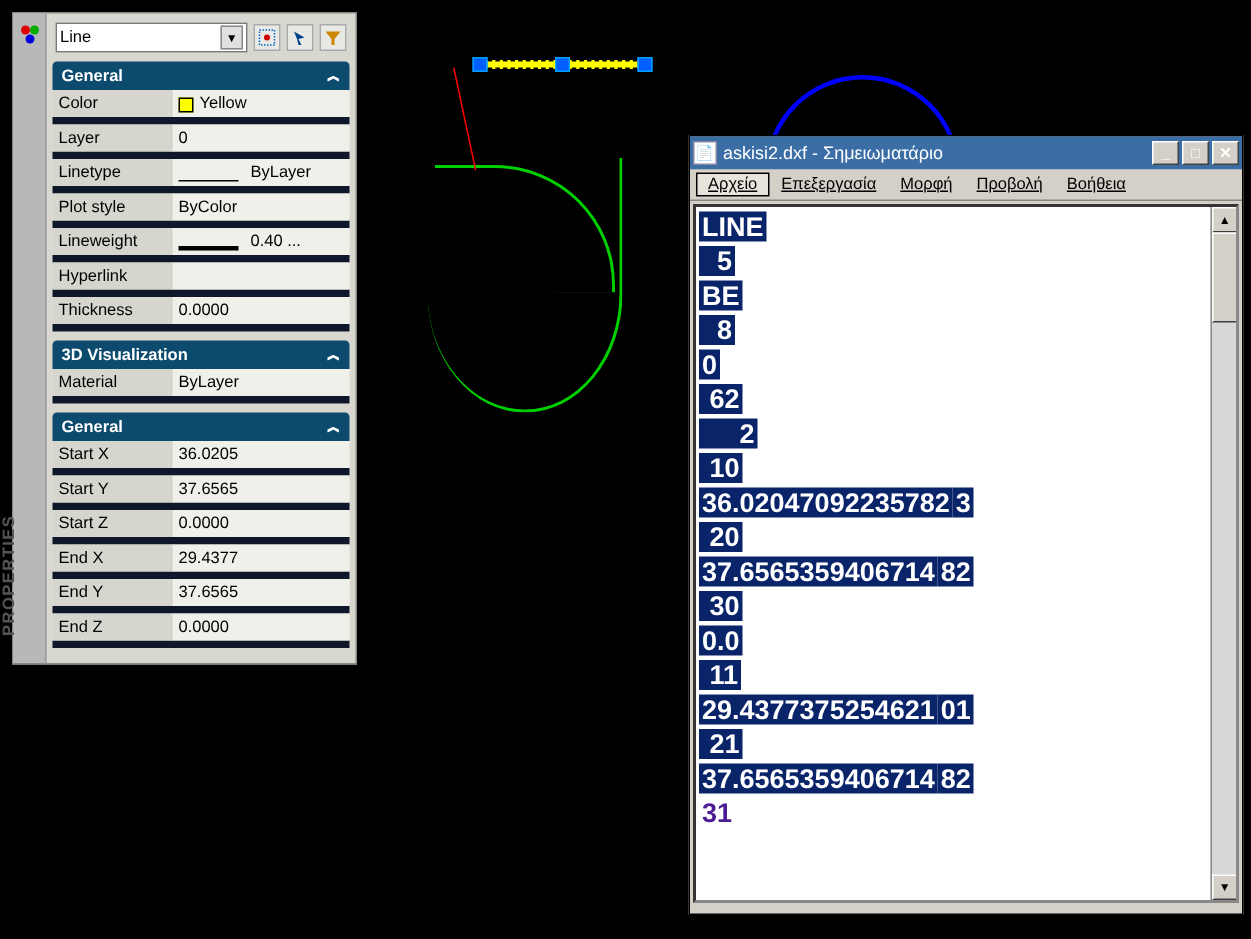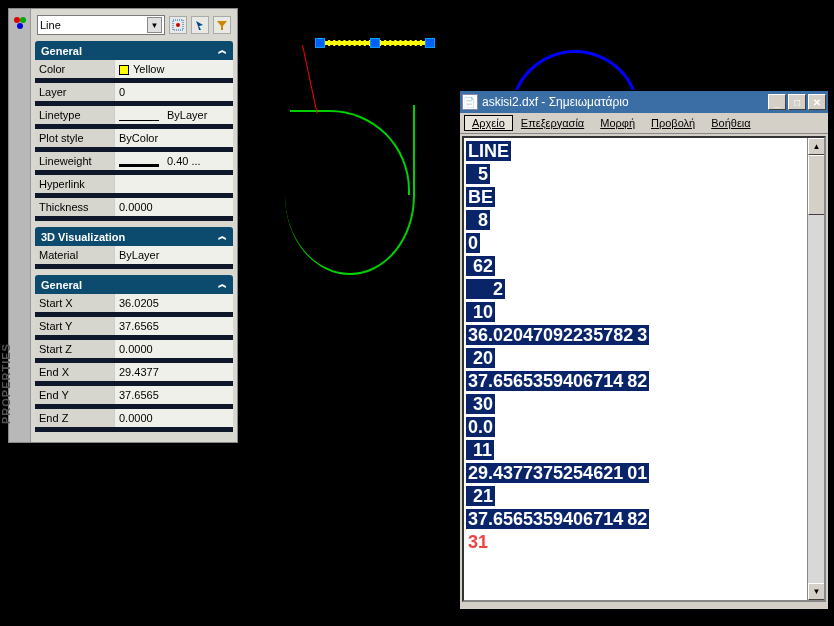--- a/index.html
+++ b/index.html
@@ -45,21 +45,21 @@
   .titlebar .ttext{flex:1;font-size:12px;}
   .winbtns{display:flex;gap:2px;}
   .winbtn{width:18px;height:16px;background:#d4d0c8;border:1px solid #fff;border-right-color:#404040;border-bottom-color:#404040;font-size:10px;font-weight:bold;display:flex;align-items:center;justify-content:center;font-family:Arial;cursor:pointer;}
   .menu{display:flex;flex-wrap:wrap;padding:2px 4px;gap:0;background:#d4d0c8;border-bottom:1px solid #888;}
   .menu span{padding:2px 8px;text-decoration:underline;text-underline-offset:1px;cursor:pointer;}
   .menu .active{background:#e8e4dc;border:1px solid #000000;padding:1px 7px;}
   .editor{position:relative;margin:2px;border:2px inset #888;background:#fff;height:466px;overflow:hidden;}
   .editor-inner{padding:2px;font-family:Arial,sans-serif;font-size:18px;font-weight:bold;line-height:23px;}
   .editor-inner div{display:inline-block;}
   .sel{background:#0a246a;color:#fff;padding:0 2px;}
-  .plain{color:#ef4444;padding:0 2px;}
+  .plain{color:#4c1d95;padding:0 2px;}
   .scrollbar{position:absolute;right:0;top:0;width:17px;height:100%;background:#d8d8d8;border-left:1px solid #888;}
   .sarrow{width:17px;height:17px;background:#d4d0c8;border:1px solid #fff;border-right-color:#404040;border-bottom-color:#404040;font-size:8px;display:flex;align-items:center;justify-content:center;cursor:pointer;}
   .sarrow.bottom{position:absolute;bottom:0;}
   .thumb{position:absolute;top:17px;width:17px;height:60px;background:#d4d0c8;border:1px solid #fff;border-right-color:#404040;border-bottom-color:#404040;cursor:pointer;}
 </style>
 </head>
 <body>
 
 <div class="blue-arc"></div>
 <div class="green-arc"></div>

